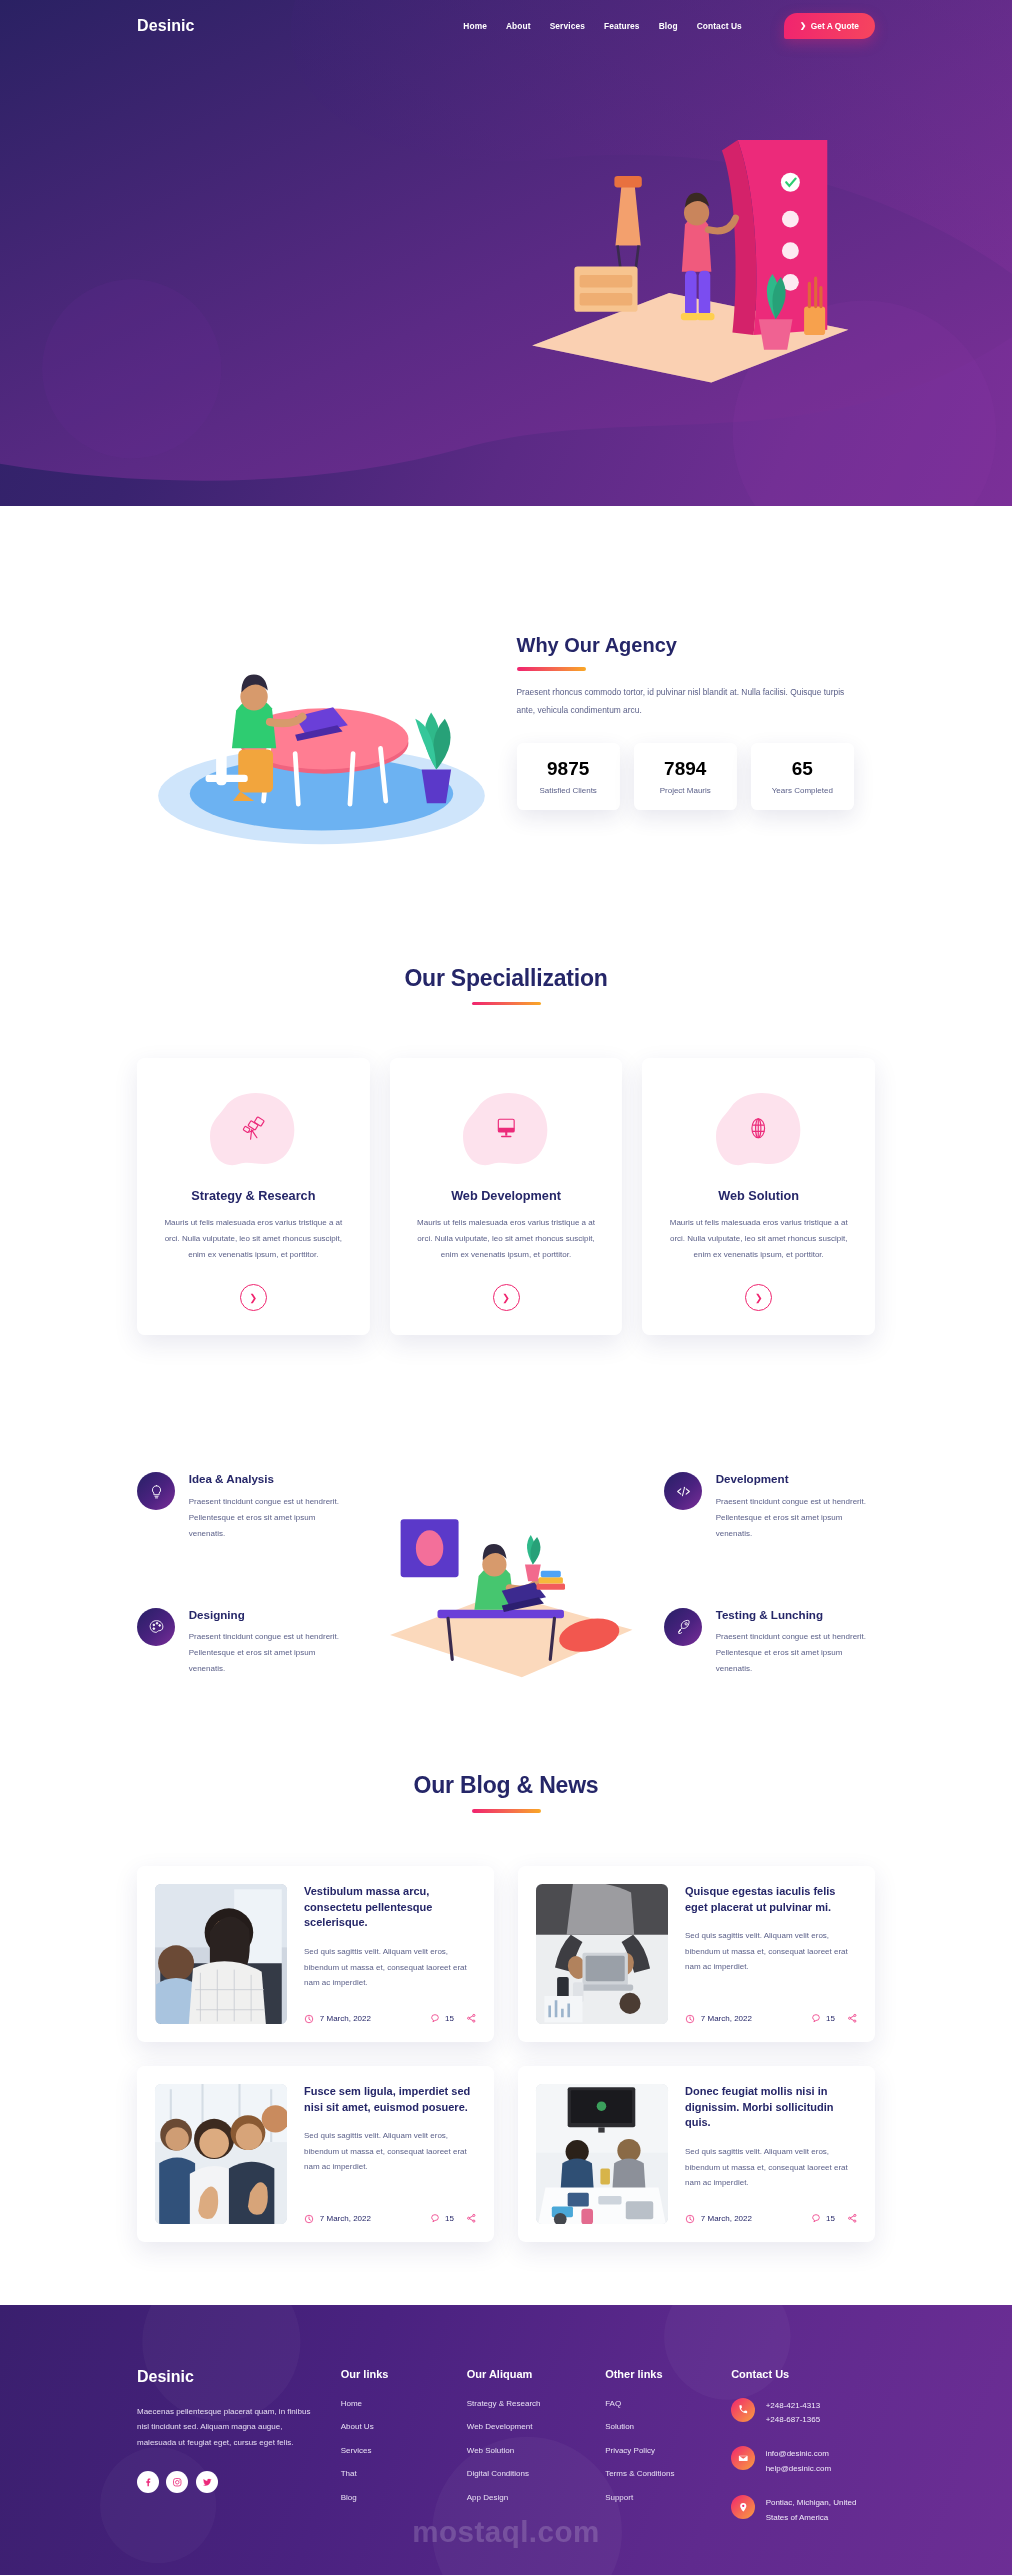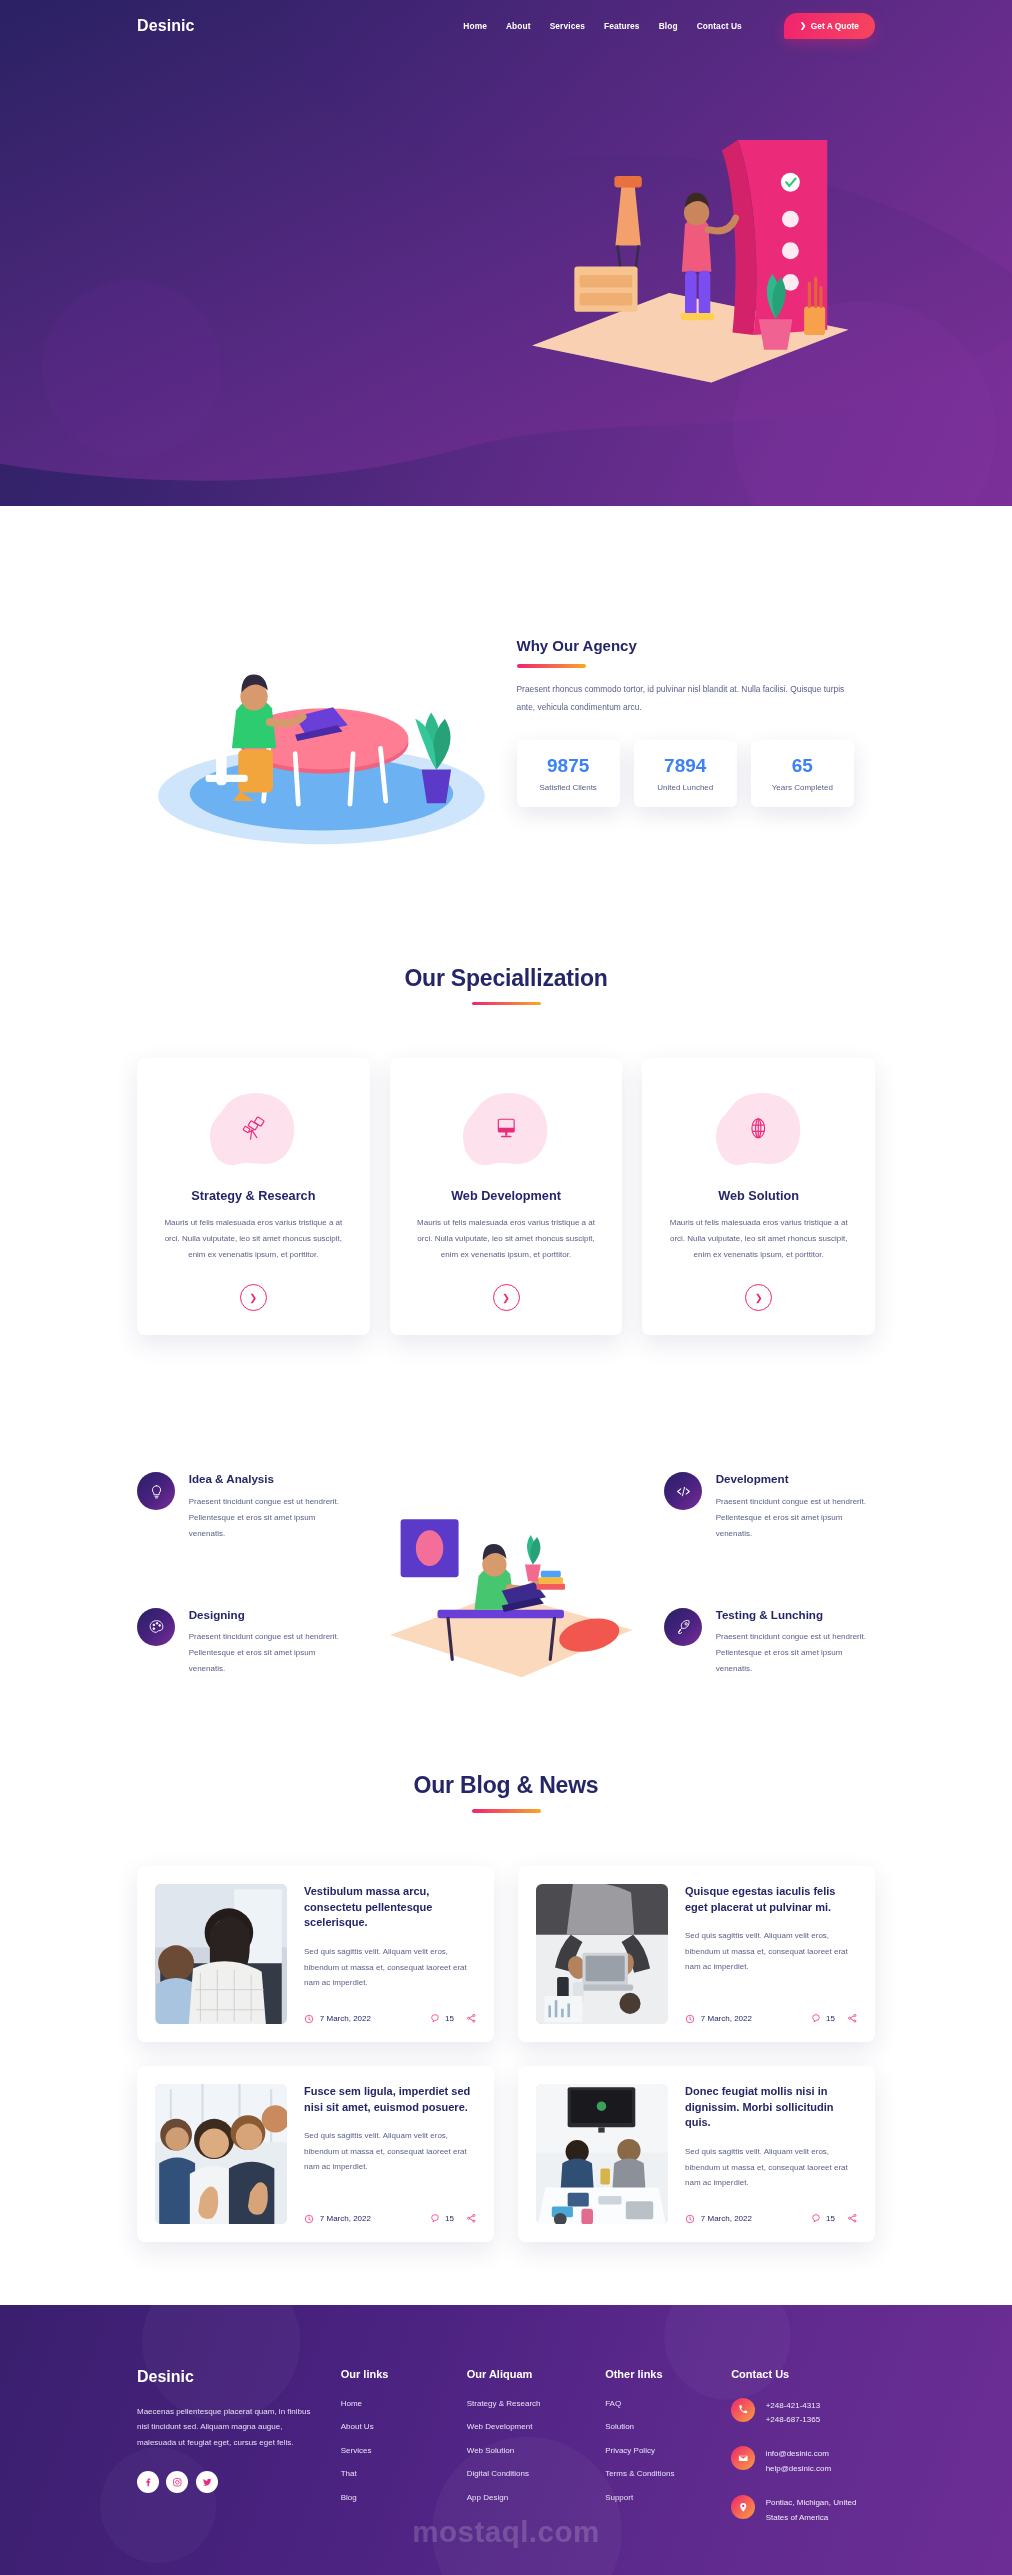--- a/index.html
+++ b/index.html
@@ -76,28 +76,28 @@
   .sec-rule{
     width:69px;height:3.7px;border-radius:2.1px;margin:9.5px auto 0;
     background:linear-gradient(90deg,#f0246f 0%,#f56a4e 55%,#f9a826 100%);
   }
   .rule-left{margin-left:0;}
 
   
   .why{display:flex;align-items:center;width:738px;margin:0 auto;padding:79px 0 32px;}
   .why-art{width:369px;height:274px;position:relative;}
   .why-copy{width:348px;padding-left:10.5px;}
-  .why-title{font-size:15px;font-weight:bold;color:#252668;margin-bottom:9.5px;}
+  .why-title{font-size:20px;font-weight:bold;color:#252668;margin-bottom:9.5px;}
   .why-p{color:#5a5f88;font-size:8.4px;line-height:2.1;margin-top:13.7px;}
   .stats{display:flex;gap:13.7px;margin-top:24px;}
   .stat{
     flex:1;background:#fff;border-radius:6.3px;padding:16px 5.3px 14.8px;text-align:center;
     box-shadow:0 7.4px 21px rgba(37,38,104,.11);
   }
-  .stat-num{font-size:19px;font-weight:bold;color:#3b82f6;line-height:1;}
+  .stat-num{font-size:19px;font-weight:bold;color:#000000;line-height:1;}
   .stat-lbl{font-size:8px;color:#5a5f88;margin-top:7.4px;}
 
   
   .spec{padding:74px 0 0;}
   .spec-cards{display:flex;gap:20px;margin-top:53px;}
   .spec-card{
     flex:1;background:#fff;border-radius:7.4px;padding:28.5px 22px 24px;text-align:center;
     box-shadow:0 8.4px 25px rgba(37,38,104,.10);
   }
   .blob{
@@ -319,21 +319,21 @@
       <h2 class="why-title">Why Our Agency</h2>
       <div class="sec-rule rule-left"></div>
       <p class="why-p">Praesent rhoncus commodo tortor, id pulvinar nisl blandit at. Nulla facilisi. Quisque turpis ante, vehicula condimentum arcu.</p>
       <div class="stats">
         <div class="stat">
           <div class="stat-num">9875</div>
           <div class="stat-lbl">Satisfied Clients</div>
         </div>
         <div class="stat">
           <div class="stat-num">7894</div>
-          <div class="stat-lbl">United Lunched</div>
+          <div class="stat-lbl">Project Mauris</div>
         </div>
         <div class="stat">
           <div class="stat-num">65</div>
           <div class="stat-lbl">Years Completed</div>
         </div>
       </div>
     </div>
   </section>
 
   <section class="section spec">

